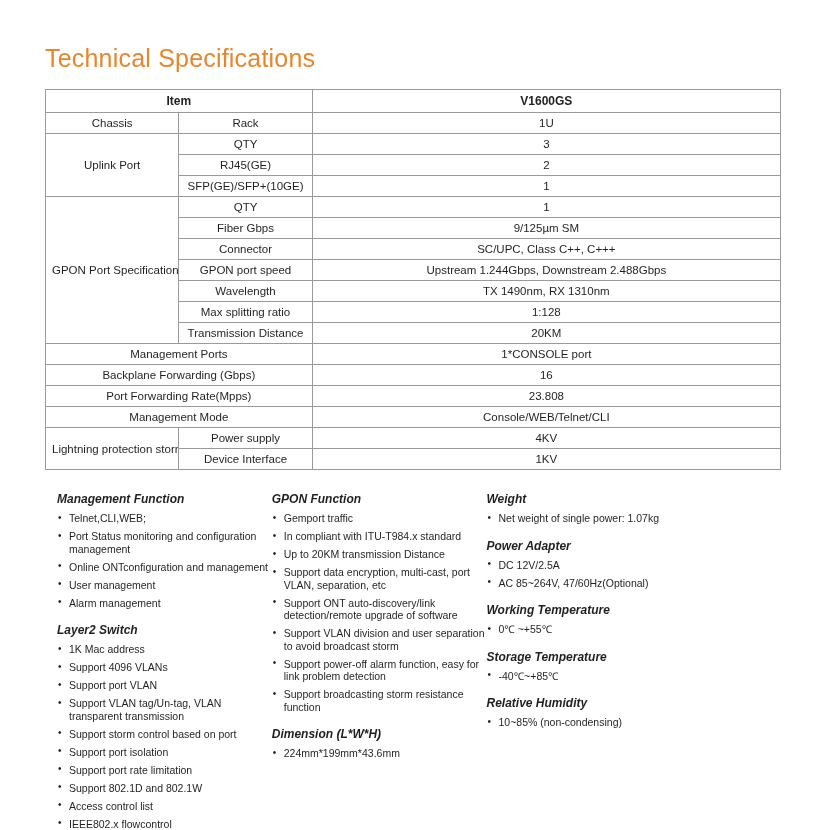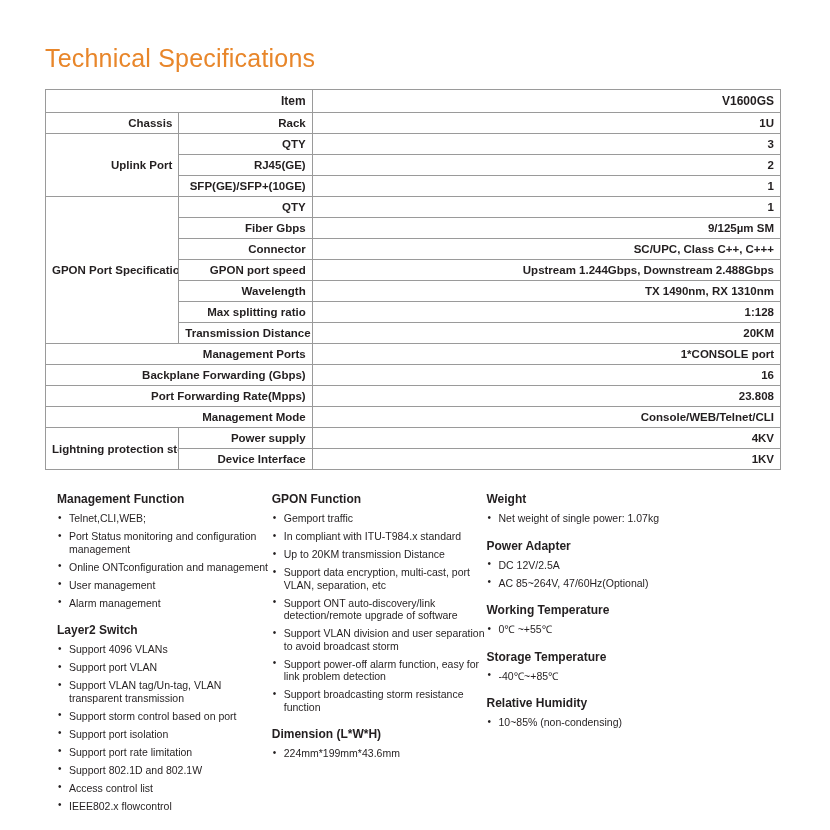--- a/index.html
+++ b/index.html
@@ -34,22 +34,22 @@
   table.spec {
     border-collapse: collapse;
     width: 736px;
     table-layout: fixed;
     font-size: 11.5px;
   }
   table.spec td, table.spec th {
     border: 1px solid #9a9a9a;
     padding: 2px 6px;
     vertical-align: middle;
-    font-weight: bold;
-    text-align: right;
+    font-weight: normal;
+    text-align: center;
     height: 16px;
     line-height: 14px;
     white-space: nowrap;
     overflow: hidden;
   }
   table.spec tr.head td {
     font-weight: bold;
     font-size: 12px;
     padding: 3px 6px;
   }
@@ -66,20 +66,21 @@
   }
   .col-a { width: 252px; }
   .col-b { width: 252px; }
   .col-c { width: 220px; }
 
   .sec-h {
     font-size: 12px;
     font-weight: bold;
     color: #231f20;
     margin: 0 0 6px 0;
+    font-style: italic;
   }
   .col-a .sec-h, .col-b .sec-h, .col-c .sec-h {
     margin-top: 14px;
   }
   .col-a .sec-h:first-child,
   .col-b .sec-h:first-child,
   .col-c .sec-h:first-child {
     margin-top: 0;
   }
   ul.bl {
@@ -204,20 +205,21 @@
       <ul class="bl">
         <li>Telnet,CLI,WEB;</li>
         <li>Port Status monitoring and  configuration management</li>
         <li>Online ONTconfiguration and  management</li>
         <li>User management</li>
         <li>Alarm management</li>
       </ul>
 
       <div class="sec-h">Layer2 Switch</div>
       <ul class="bl">
+        <li>1K Mac address</li>
         <li>Support 4096 VLANs</li>
         <li>Support port VLAN</li>
         <li>Support VLAN tag/Un-tag, VLAN transparent transmission</li>
         <li>Support storm control based on port</li>
         <li>Support port isolation</li>
         <li>Support port rate limitation</li>
         <li>Support 802.1D and 802.1W</li>
         <li>Access control list</li>
         <li>IEEE802.x flowcontrol</li>
 

